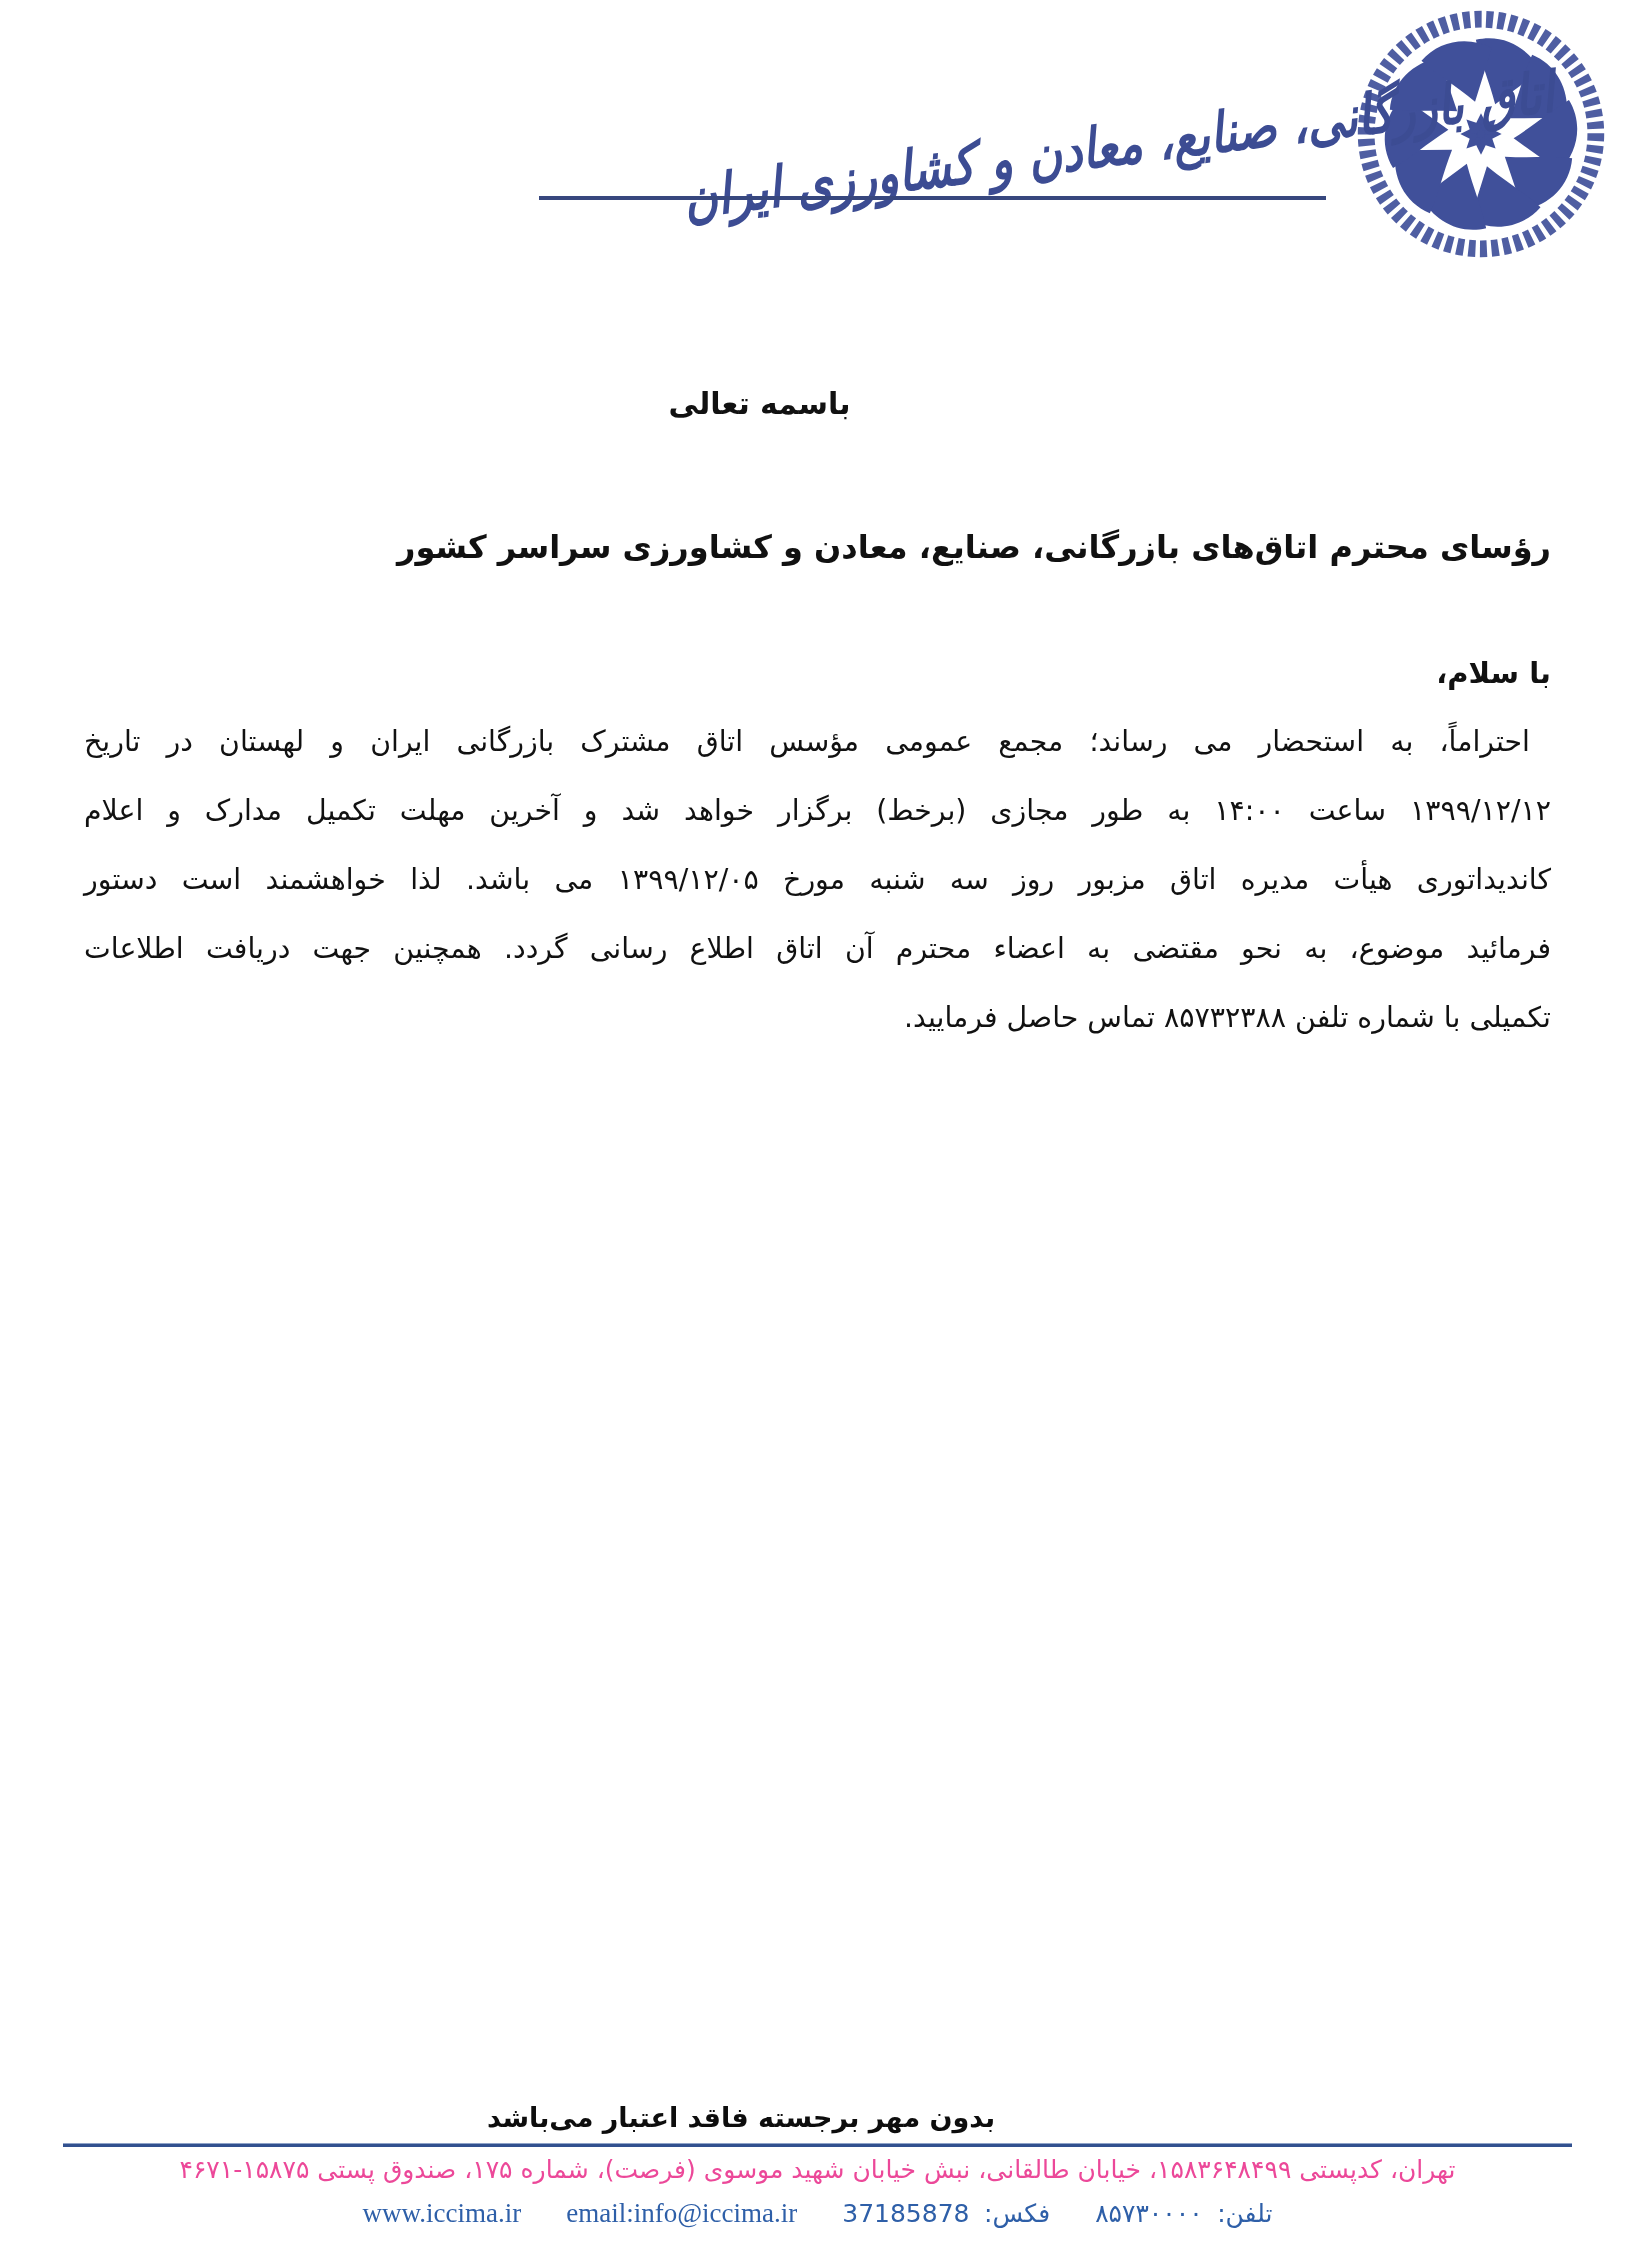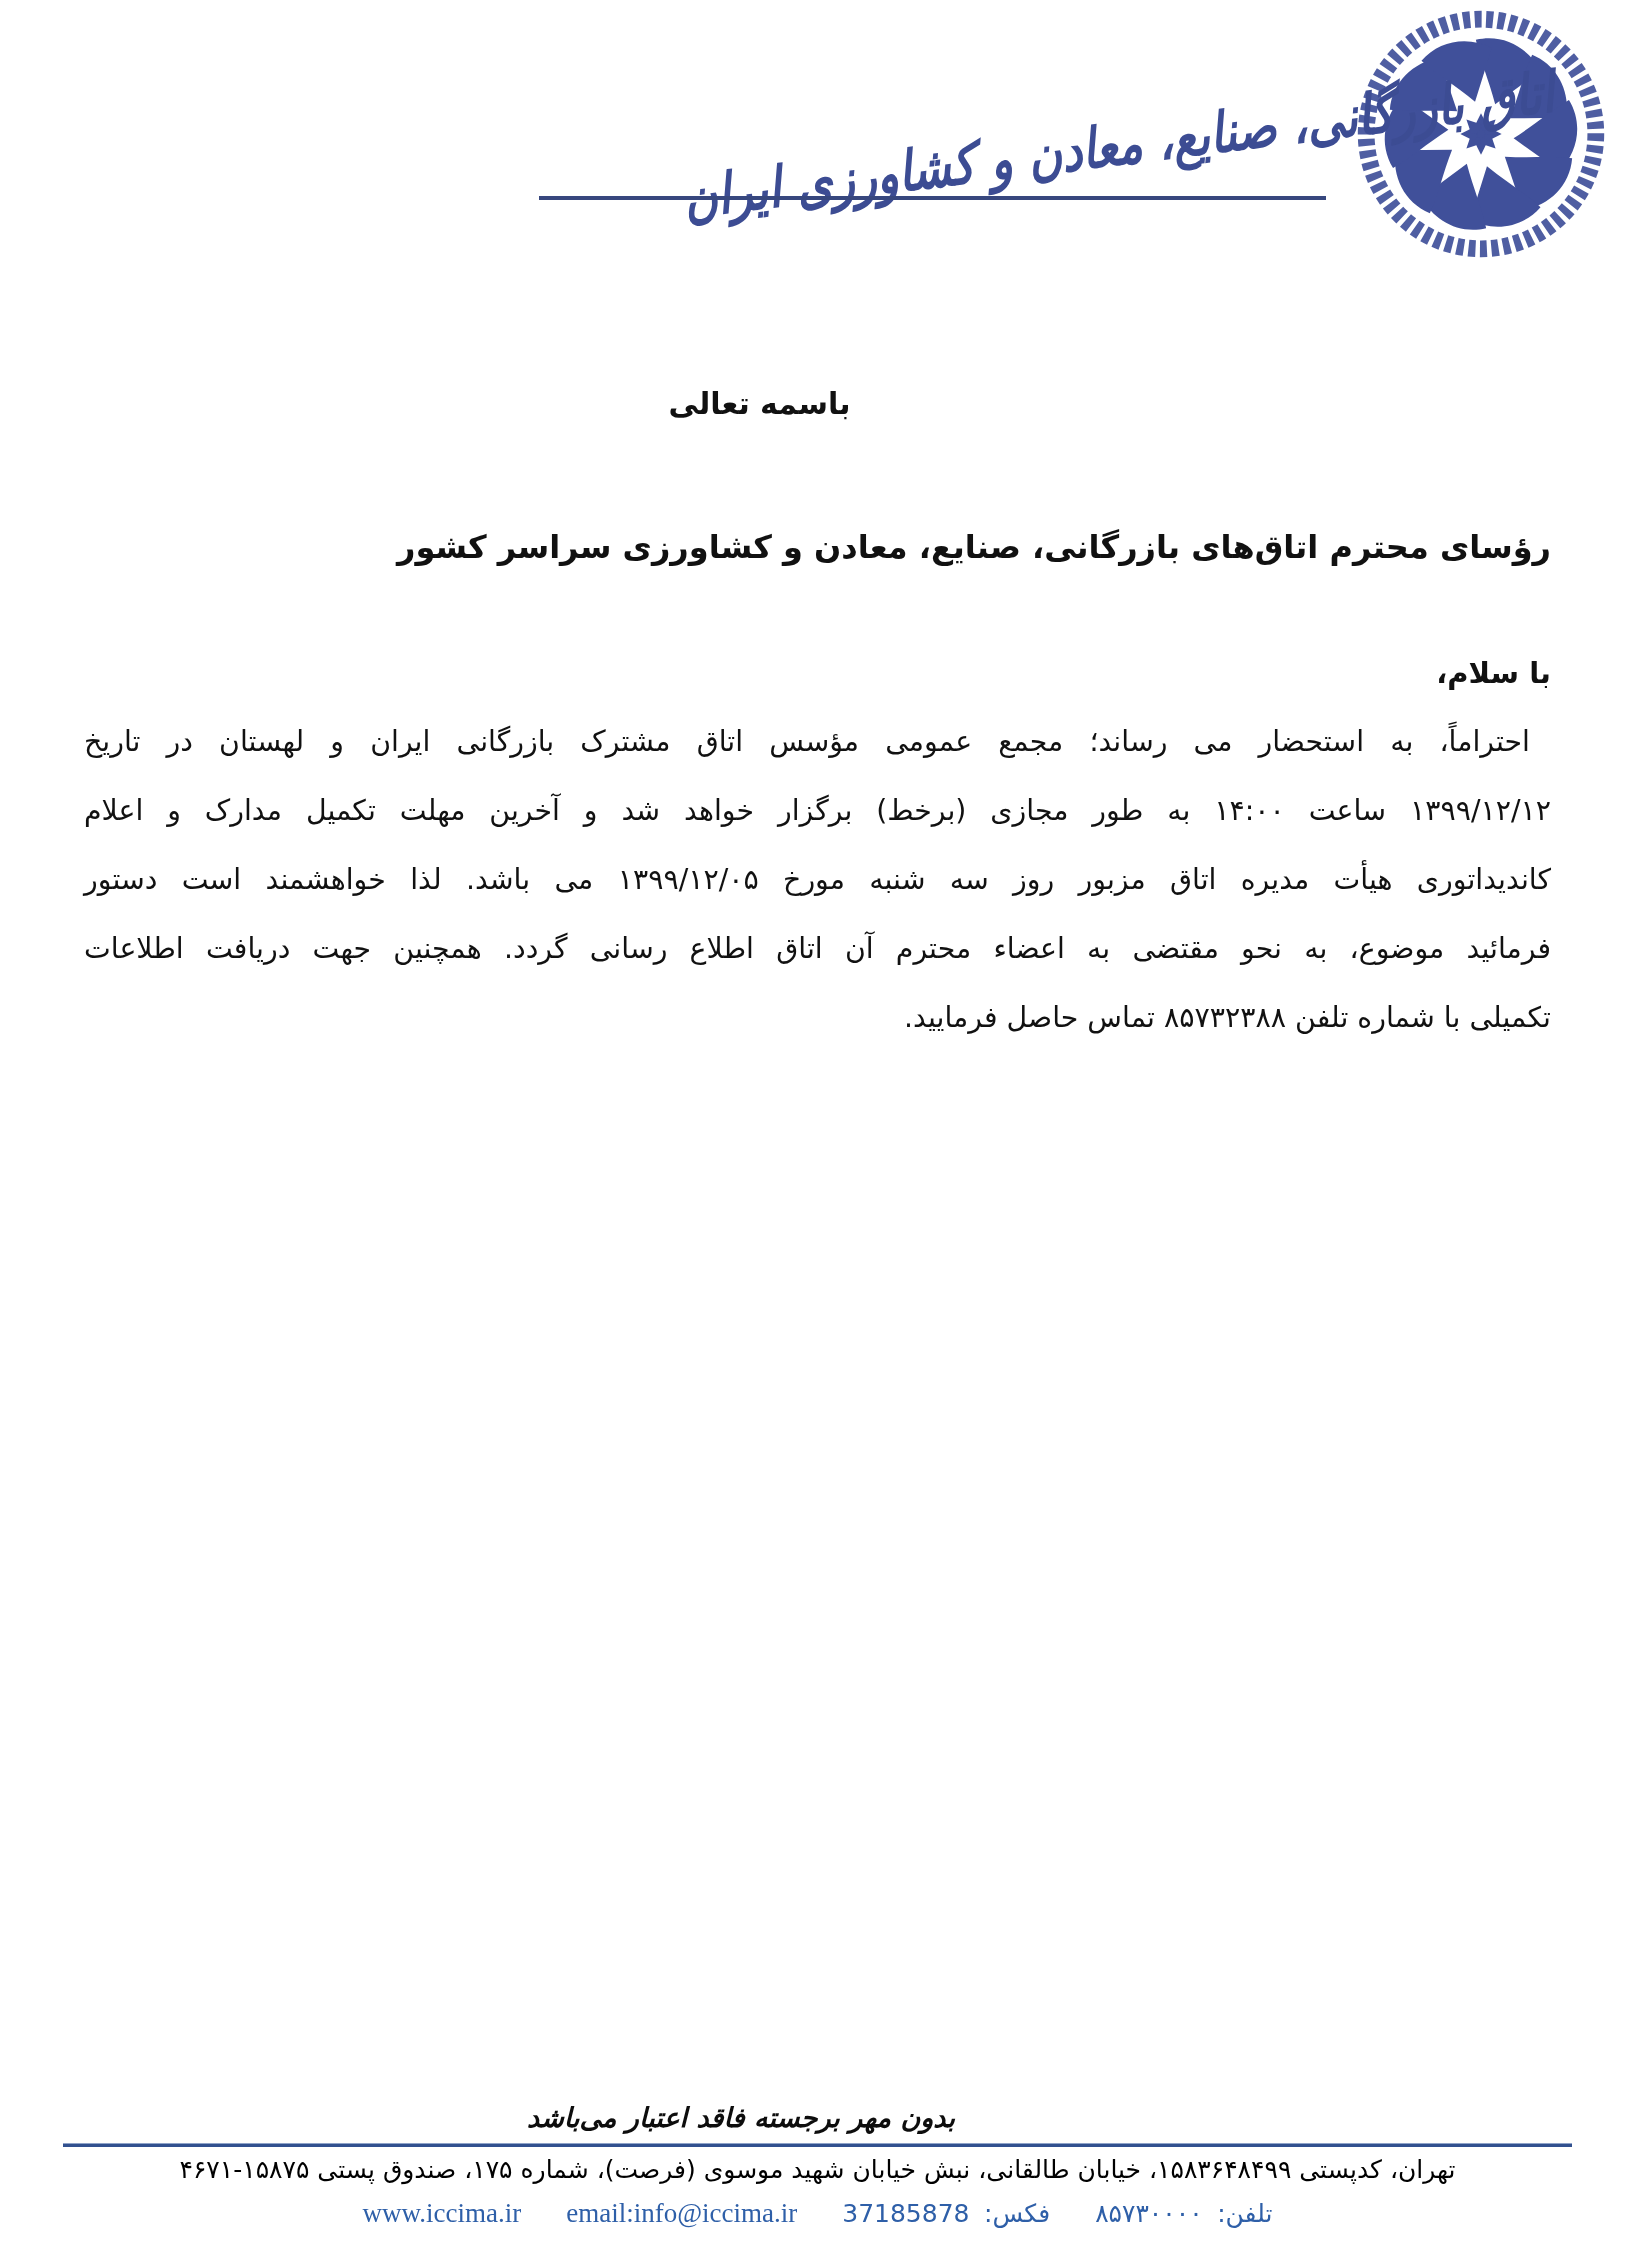--- a/index.html
+++ b/index.html
@@ -69,31 +69,31 @@
   }
   .signature{
     position:absolute;top:1280px;left:0;width:1191px;
     text-align:center;direction:rtl;
     font-size:28.4px;font-weight:bold;line-height:53px;
   }
   
   .validity-note{
     position:absolute;top:2102px;left:0;width:1482px;
     text-align:center;direction:rtl;
-    font-size:27px;font-weight:bold;color:#0d0d0d;font-style:italic;
+    font-size:27px;font-weight:bold;color:#0d0d0d;
   }
   .footer-rule{
     position:absolute;top:2143px;left:63px;right:63px;height:2.6px;
     border-top:1.3px solid #8fa3c8;
     background:#32518f;
   }
   .footer-address{
     position:absolute;top:2155px;left:63px;right:63px;
     text-align:center;direction:rtl;
-    font-size:25px;color:#000000;
+    font-size:25px;color:#ec4899;
     white-space:nowrap;
   }
   .footer-contacts{
     position:absolute;top:2198px;left:63px;right:63px;
     display:flex;justify-content:center;align-items:baseline;
     direction:rtl;column-gap:45px;
     font-size:25px;color:#2e5fa8;
   }
   .contact-pair{display:flex;direction:rtl;column-gap:14.6px;white-space:nowrap;}
   .latin{

